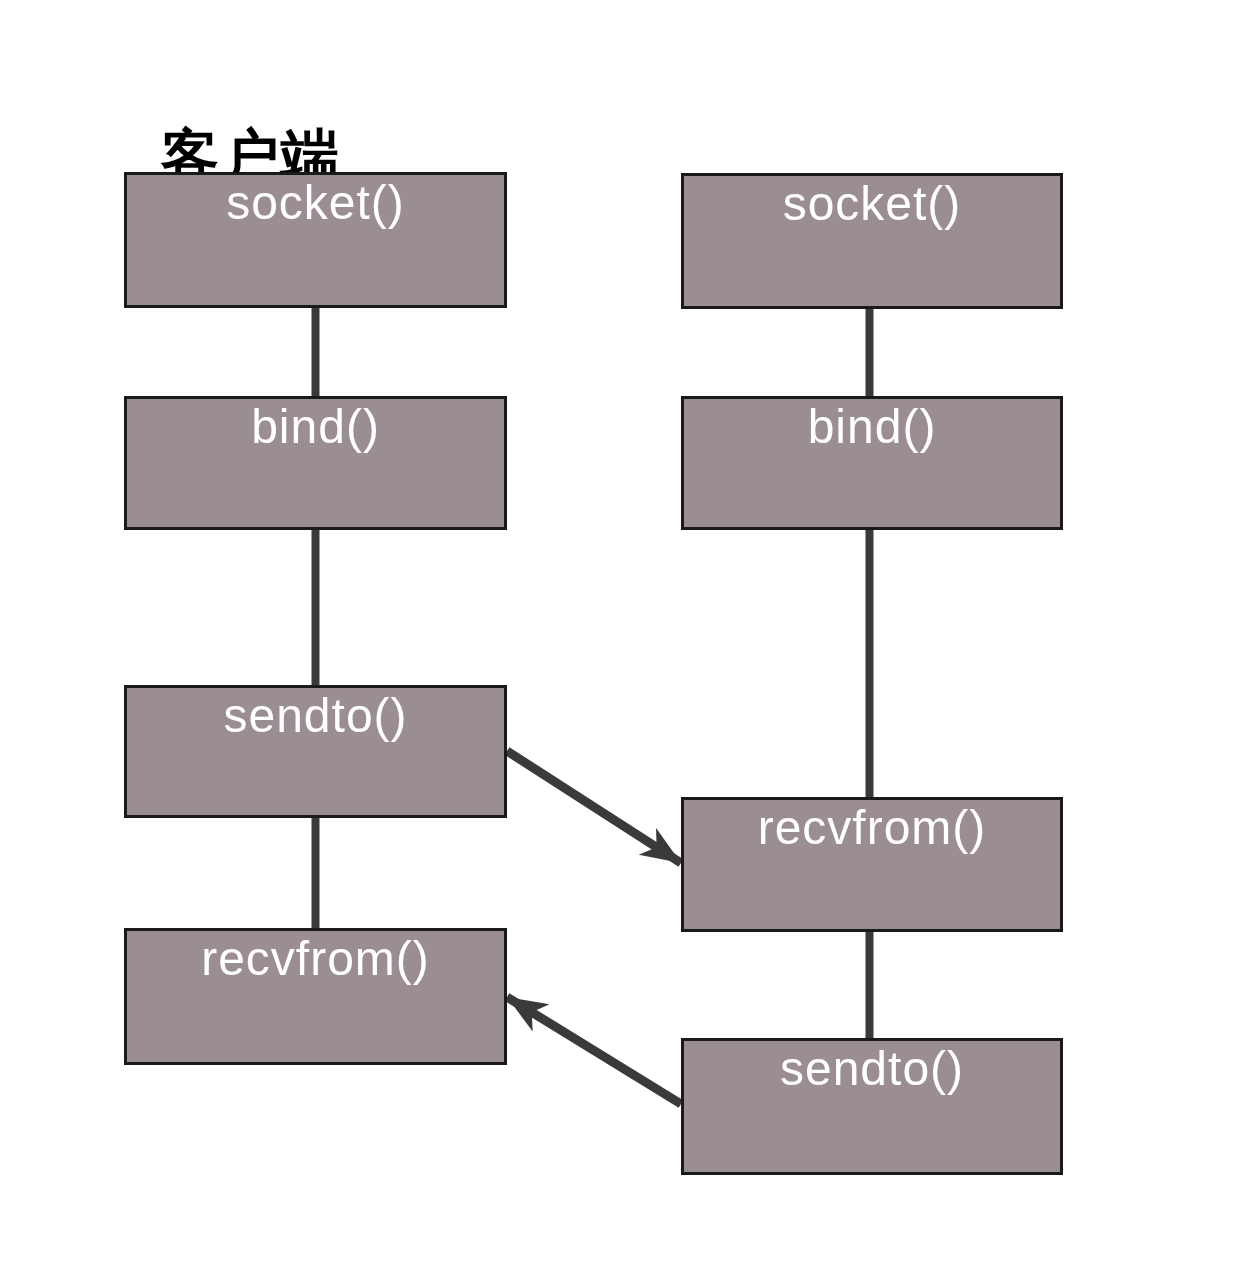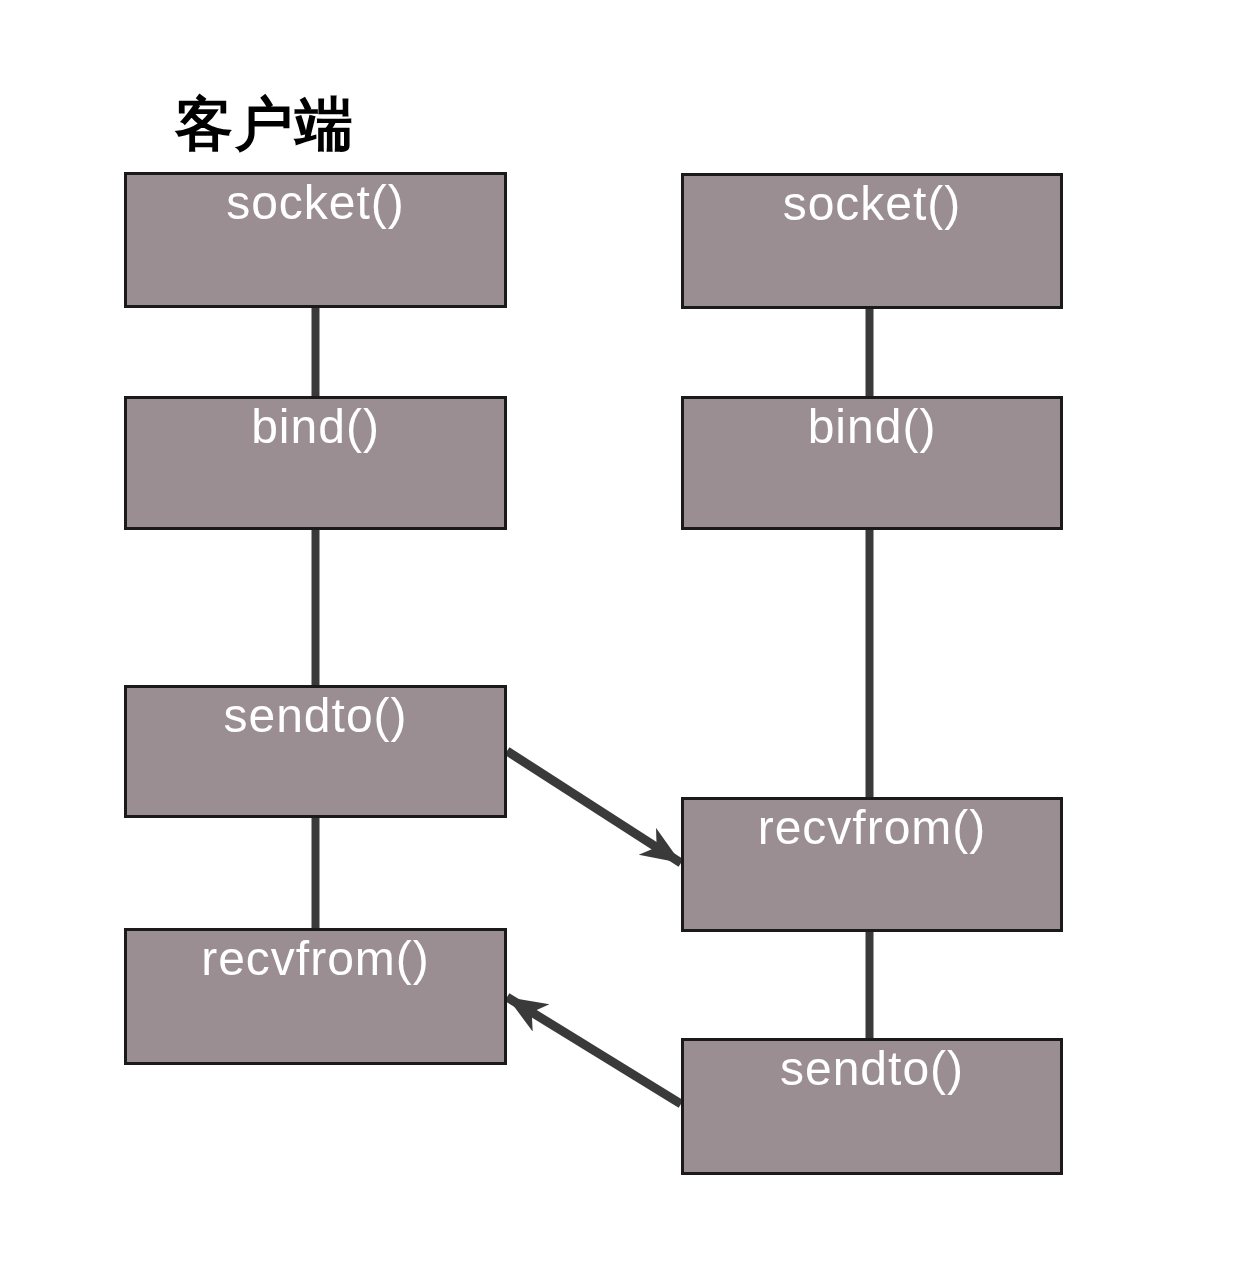--- a/index.html
+++ b/index.html
@@ -26,21 +26,21 @@
     position: absolute;
     top: 86px;
     width: 260px;
     text-align: center;
     font-size: 58px;
     font-weight: 700;
     color: var(--title-text);
     letter-spacing: 2px;
     white-space: nowrap;
   }
-  .title-client { left: 135px; }
+  .title-client { left: 121px; margin-top: 32px; }
   .title-server { left: 680px; }
   .flow-box {
     position: absolute;
     width: 383px;
     height: 136px;
     background: var(--box-fill);
     border: 3px solid var(--box-border);
     display: flex;
     align-items: flex-start;
     justify-content: center;

